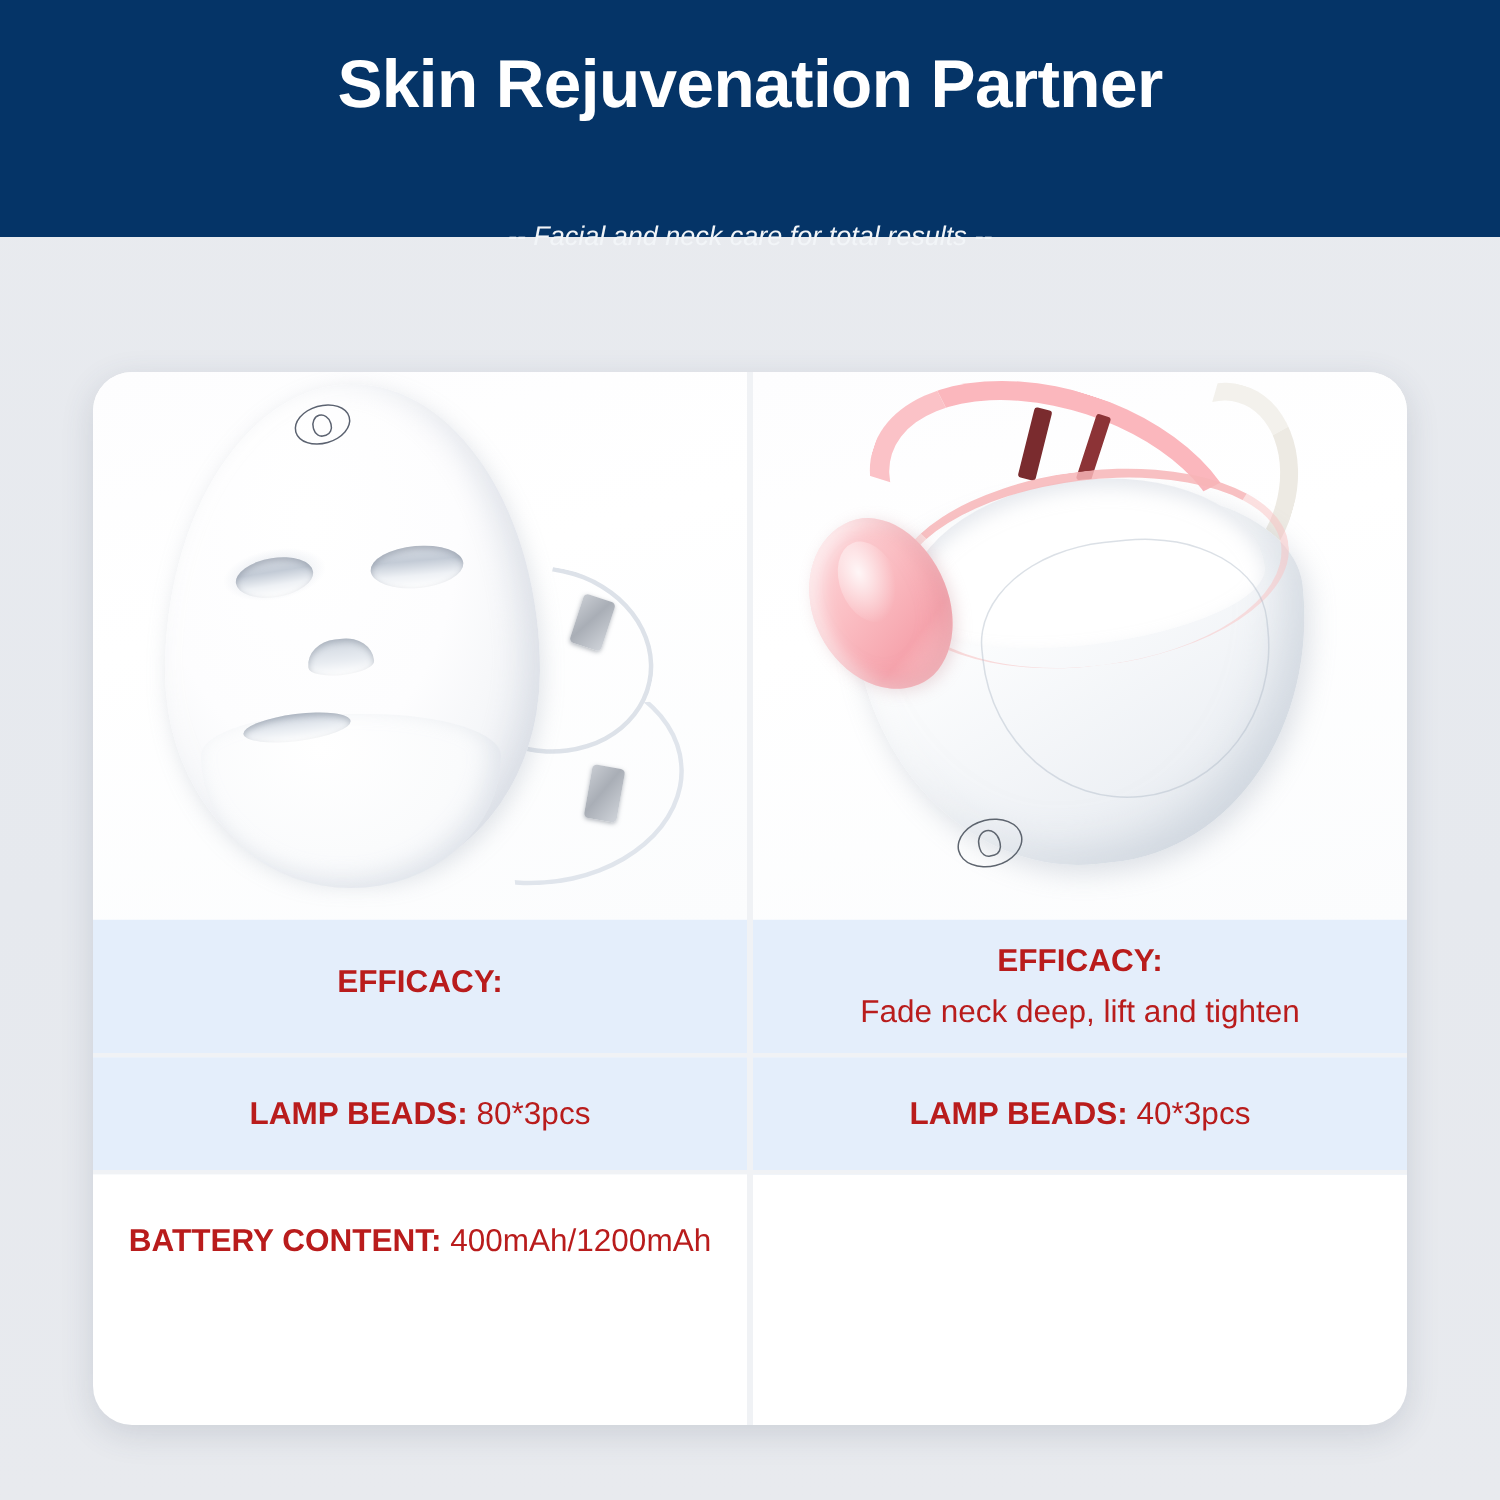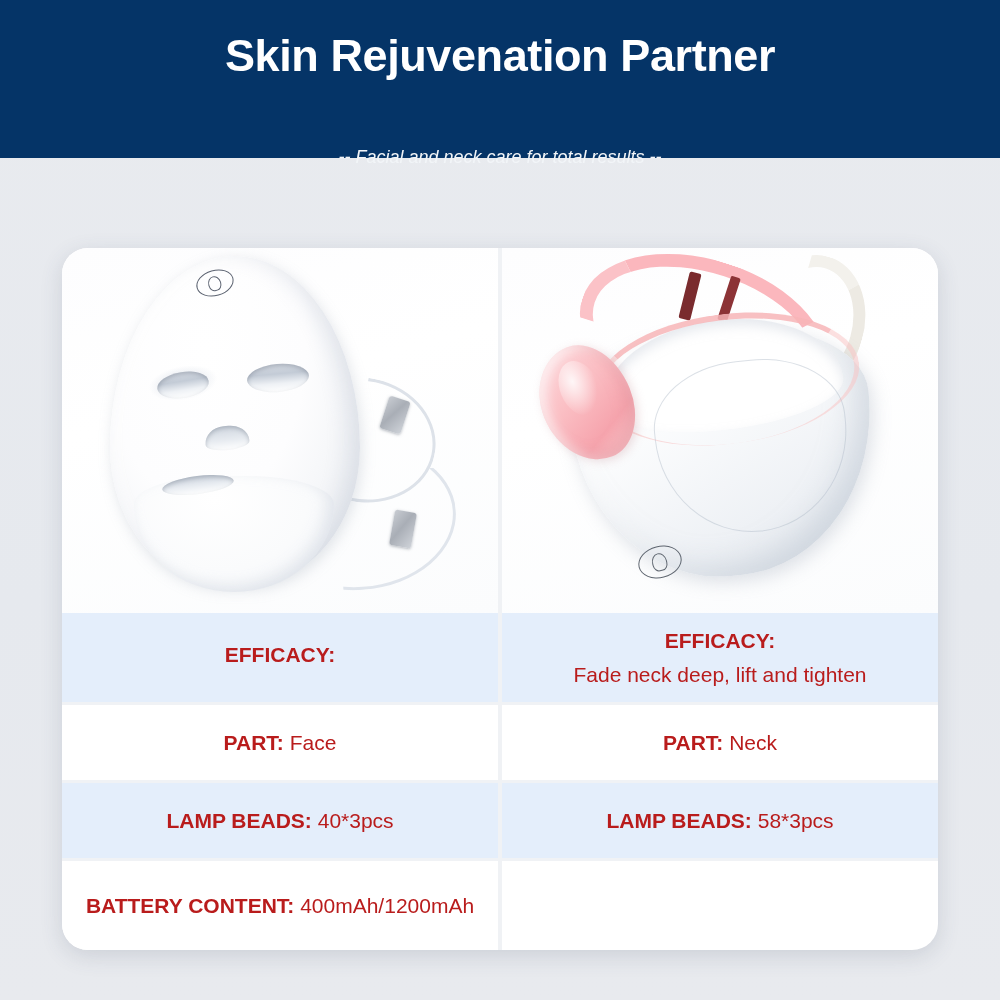--- a/index.html
+++ b/index.html
@@ -366,31 +366,25 @@
           <div class="buckle buckle-1"></div>
           <div class="buckle buckle-2"></div>
           <div class="mask-btn"></div>
         </div>
       </div>
 
       <div class="spec tinted row-efficacy">
         <div class="spec-label efficacy-title">EFFICACY:</div>
       </div>
 
-      <div class="spec plain row-part">
-        <div class="spec-inline">
-          <span class="k">PART: </span>
-          <span class="v">Face</span>
-        </div>
-      </div>
 
       <div class="spec tinted row-beads">
         <div class="spec-inline">
           <span class="k">LAMP BEADS: </span>
-          <span class="v">40*3pcs</span>
+          <span class="v">80*3pcs</span>
         </div>
       </div>
 
       <div class="spec plain row-battery last">
         <div class="spec-inline">
           <span class="k">BATTERY CONTENT: </span>
           <span class="v">400mAh/1200mAh</span>
         </div>
       </div>
 
@@ -412,31 +406,25 @@
           <div class="pink-pod-hl"></div>
           <div class="neck-btn"></div>
         </div>
       </div>
 
       <div class="spec tinted row-efficacy">
         <div class="spec-label efficacy-title">EFFICACY:</div>
         <div class="spec-value">Fade neck deep, lift and tighten</div>
       </div>
 
-      <div class="spec plain row-part">
-        <div class="spec-inline">
-          <span class="k">PART: </span>
-          <span class="v">Neck</span>
-        </div>
-      </div>
 
       <div class="spec tinted row-beads">
         <div class="spec-inline">
           <span class="k">LAMP BEADS: </span>
-          <span class="v">58*3pcs</span>
+          <span class="v">40*3pcs</span>
         </div>
       </div>
 
 
     </div>
 
   </div>
 </div>
 
 </body></html>

